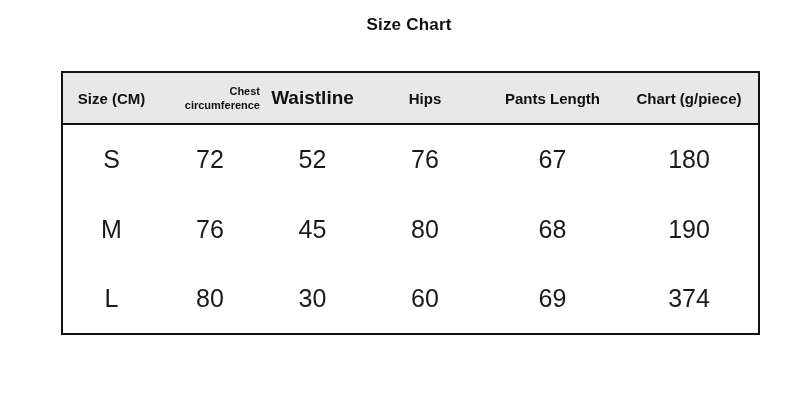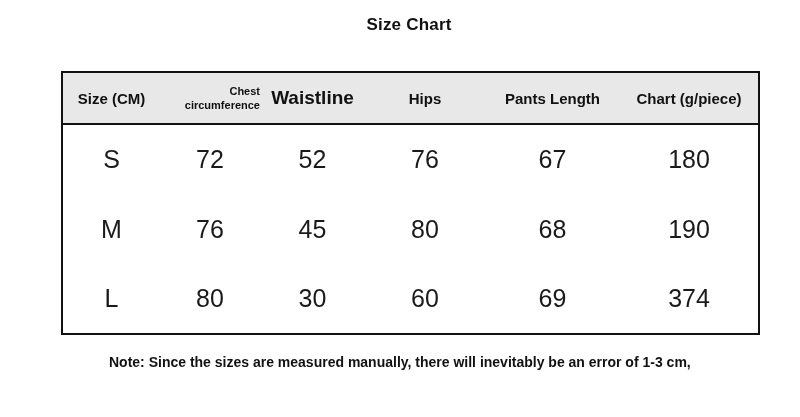--- a/index.html
+++ b/index.html
@@ -132,16 +132,16 @@
         <td>80</td>
         <td>30</td>
         <td>60</td>
         <td>69</td>
         <td>374</td>
       </tr>
     </tbody>
   </table>
 
   <p class="note">
-    <span>Note: Since the sizes are measured manually, there will inevitably be an error of 1-3 cm,</span><br>
+    <br>
   </p>
 
 </div>
 
 </body></html>

